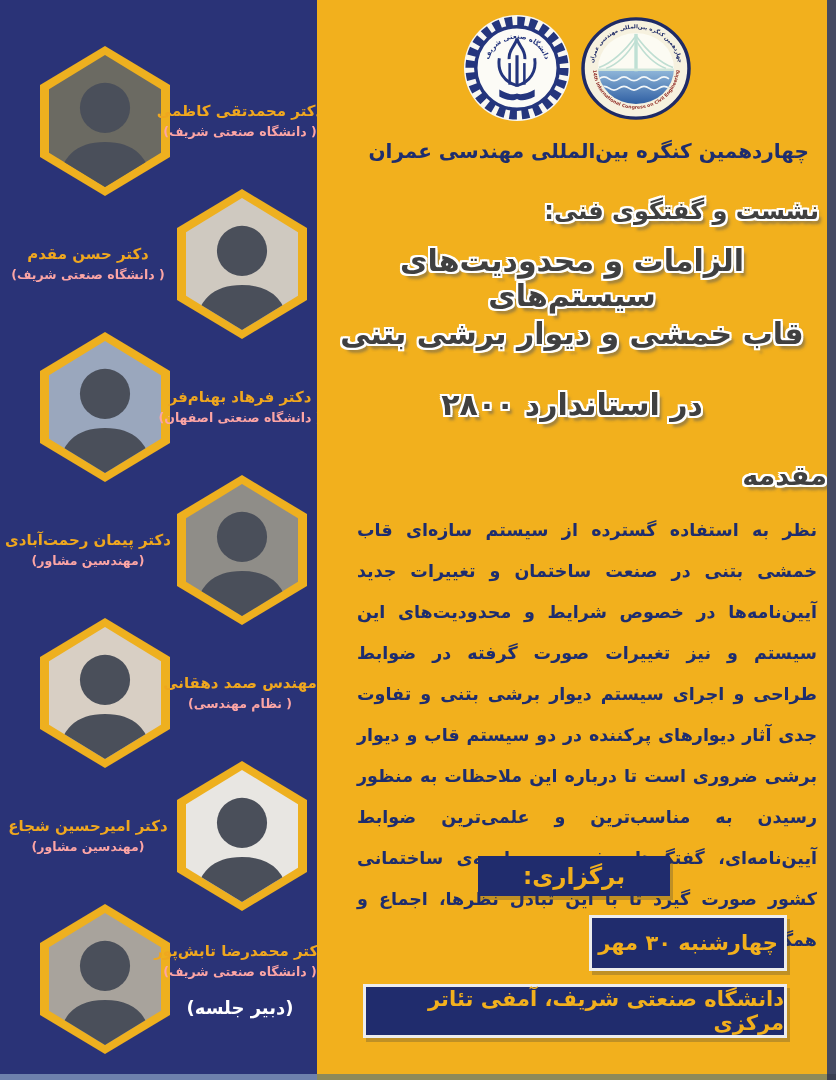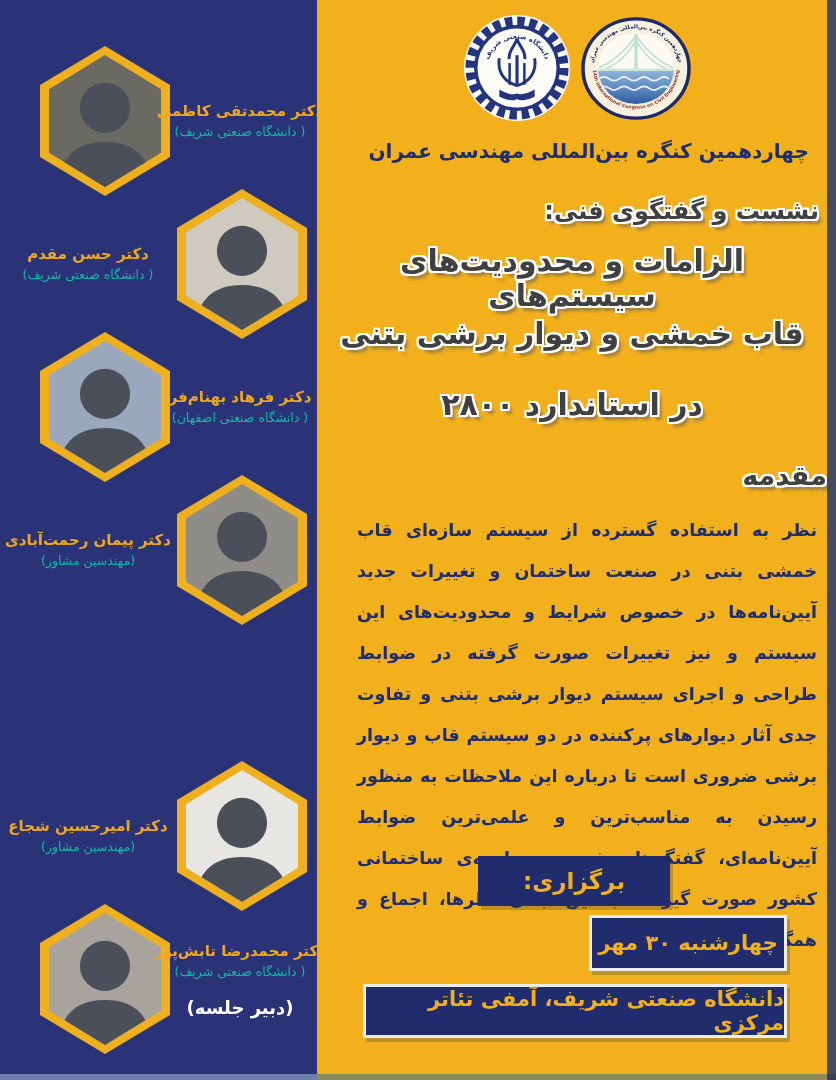--- a/index.html
+++ b/index.html
@@ -23,21 +23,21 @@
   .speaker.photo-left  .hex{left:40px;}
   .speaker.photo-right .hex{left:177px;}
   .hex-inner{position:absolute;inset:9px;overflow:hidden;
        clip-path:polygon(50% 0,100% 26%,100% 74%,50% 100%,0 74%,0 26%);}
   .hex-inner svg{display:block;width:100%;height:100%;}
   .sp-text{position:absolute;top:0;height:150px;display:flex;flex-direction:column;
        justify-content:center;align-items:center;direction:rtl;text-align:center;}
   .speaker.photo-left  .sp-text{left:166px;width:148px;}
   .speaker.photo-right .sp-text{left:2px;width:172px;}
   .sp-name{color:#efa71f;font-weight:bold;font-size:15px;white-space:nowrap;line-height:1.5;}
-  .sp-affil{color:#14b8a6;font-size:12.5px;font-weight:normal;white-space:nowrap;line-height:1.6;}
+  .sp-affil{color:#fca5a5;font-size:12.5px;font-weight:bold;white-space:nowrap;line-height:1.6;}
   .sp-role{color:#ffffff;font-size:18px;font-weight:bold;white-space:nowrap;margin-top:15px;}
 
   
   .logos{position:absolute;top:14px;left:146px;display:flex;gap:10px;align-items:center;}
   .congress-title{position:absolute;top:139px;left:0;width:510px;box-sizing:border-box;
       direction:rtl;text-align:right;padding-right:18px;
       color:#1e2d6e;font-weight:bold;font-size:20px;}
   .outlined{
       color:#404040;font-weight:bold;direction:rtl;
       text-shadow:-2px -2px 0 #fff,0 -2px 0 #fff,2px -2px 0 #fff,-2px 0 0 #fff,
@@ -48,21 +48,21 @@
   .title-line{position:absolute;left:0;width:510px;text-align:center;font-size:30px;}
   .t0{top:243px;} .t1{top:316px;} .t2{top:387px;}
   .intro-heading{position:absolute;top:460px;left:0;width:510px;box-sizing:border-box;
       text-align:right;font-size:27px;}
   .intro-body{position:absolute;top:510px;left:0;width:510px;box-sizing:border-box;
       padding:0 10px 0 40px;direction:rtl;text-align:justify;
       color:#1e2d6e;font-weight:bold;font-size:17.5px;line-height:41px;}
   .navy-box{background:#202c6d;color:#f2b01d;font-weight:bold;direction:rtl;
       display:flex;align-items:center;justify-content:center;
       box-shadow:3px 4px 0 rgba(60,60,60,.28);box-sizing:border-box;}
-  .holding-box{position:absolute;top:856px;left:161px;width:192px;height:50px;font-size:23px;}
+  .holding-box{position:absolute;top:856px;left:161px;width:192px;height:40px;font-size:23px;}
   .dt-row{position:absolute;top:915px;left:45px;width:425px;height:56px;
       display:flex;flex-direction:row-reverse;justify-content:space-between;}
   .date-box{width:198px;height:56px;font-size:21px;border:3px solid #ededed;}
   .time-box{width:190px;height:52px;font-size:21px;border:3px solid #ededed;align-self:flex-start;}
   .venue-box{position:absolute;top:984px;left:46px;width:424px;height:54px;
       font-size:21px;border:3px solid #ededed;padding-left:43px;}
 </style>
 </head>
 <body>
 
@@ -123,20 +123,36 @@
         <svg viewBox="0 0 100 100" preserveAspectRatio="xMidYMax slice">
           <rect x="0" y="0" width="100" height="100" class="ph-bg" fill="#8f8d88"></rect>
           <circle cx="50" cy="40" r="19" fill="#4a4f5a"></circle>
           <path d="M14 102 Q16 66 50 66 Q84 66 86 102 Z" fill="#4a4f5a"></path>
         </svg>
       </div>
     </div>
     <div class="sp-text">
       <div class="sp-name">دکتر پیمان رحمت‌آبادی</div>
       <div class="sp-affil">(مهندسین مشاور)</div>
+
+    </div>
+  </div>
+      <div class="speaker photo-left" style="top: 618px;">
+    <div class="hex">
+      <div class="hex-inner">
+        <svg viewBox="0 0 100 100" preserveAspectRatio="xMidYMax slice">
+          <rect x="0" y="0" width="100" height="100" class="ph-bg" fill="#d8cfc4"></rect>
+          <circle cx="50" cy="40" r="19" fill="#4a4f5a"></circle>
+          <path d="M14 102 Q16 66 50 66 Q84 66 86 102 Z" fill="#4a4f5a"></path>
+        </svg>
+      </div>
+    </div>
+    <div class="sp-text">
+      <div class="sp-name">مهندس صمد دهقانی</div>
+      <div class="sp-affil">( نظام مهندسی)</div>
 
     </div>
   </div>
       <div class="speaker photo-right" style="top: 761px;">
     <div class="hex">
       <div class="hex-inner">
         <svg viewBox="0 0 100 100" preserveAspectRatio="xMidYMax slice">
           <rect x="0" y="0" width="100" height="100" class="ph-bg" fill="#e8e6e2"></rect>
           <circle cx="50" cy="40" r="19" fill="#4a4f5a"></circle>
           <path d="M14 102 Q16 66 50 66 Q84 66 86 102 Z" fill="#4a4f5a"></path>

